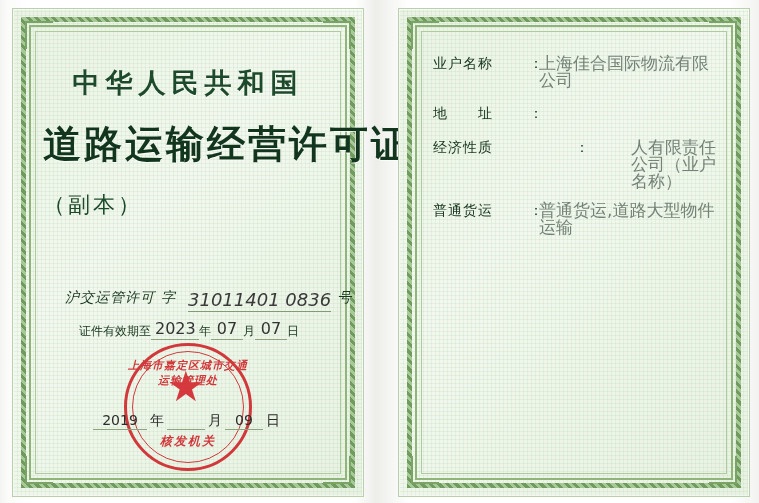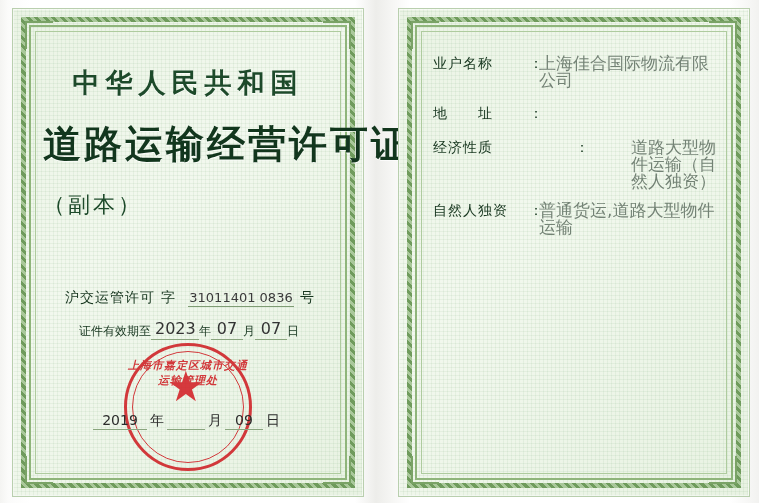--- a/index.html
+++ b/index.html
@@ -107,30 +107,31 @@
     font-size: 22px;
     color: #1d4a2a;
     letter-spacing: 3px;
     margin-top: 20px;
   }
 
   .lic-row {
     position: absolute;
     left: 22px; right: 18px; top: 246px;
     display: flex;
-    align-items: center;
+    align-items: flex-start;
     font-size: 14px;
     color: #17361f;
     white-space: nowrap;
+    font-style: italic;
   }
   .lic-row .lbl { letter-spacing: 1px; }
   .lic-row .num {
     flex: 1;
     text-align: center;
-    font-size: 13px;
+    font-size: 18px;
     color: #3a3a3a;
     border-bottom: 1px solid #7f9c74;
     margin: 0 6px;
     padding-bottom: 1px;
   }
   .lic-row .tail { letter-spacing: 1px; }
 
   .valid-row {
     position: absolute;
     left: 36px; right: 36px; top: 276px;
@@ -289,20 +290,21 @@
         <span>月</span>
         <span class="seg d">07</span>
         <span>日</span>
       </div>
 
       <div class="seal">
         <div class="seal-top-text">上海市嘉定区城市交通运输管理处</div>
         <div class="seal-star">
           <span>★</span>
         </div>
+        <div class="seal-bottom-text">核发机关</div>
       </div>
 
       <div class="issue-date-row">
         <span class="seg" style="min-width:42px;">2019</span>
         <span class="lbl">年</span>
         <span class="seg" style="min-width:26px;"></span>
         <span class="lbl">月</span>
         <span class="seg" style="min-width:26px;">09</span>
         <span class="lbl">日</span>
       </div>
@@ -327,24 +329,24 @@
       </div>
 
       <div class="field">
         <span class="flabel">地　　址</span>
         <span class="fcolon">：</span>
       </div>
 
       <div class="field tight">
         <span class="flabel">经济性质</span>
         <span class="fcolon">：</span>
-        <span class="fvalue">道路大型物件运输（自然人独资）</span>
+        <span class="fvalue">人有限责任公司（业户名称）</span>
       </div>
 
       <div class="field">
-        <span class="flabel">自然人独资</span>
+        <span class="flabel">普通货运</span>
         <span class="fcolon">：</span>
         <span class="fvalue">普通货运,道路大型物件运输</span>
       </div>
 
     </div>
   </div>
 </div>
 
 </body></html>

